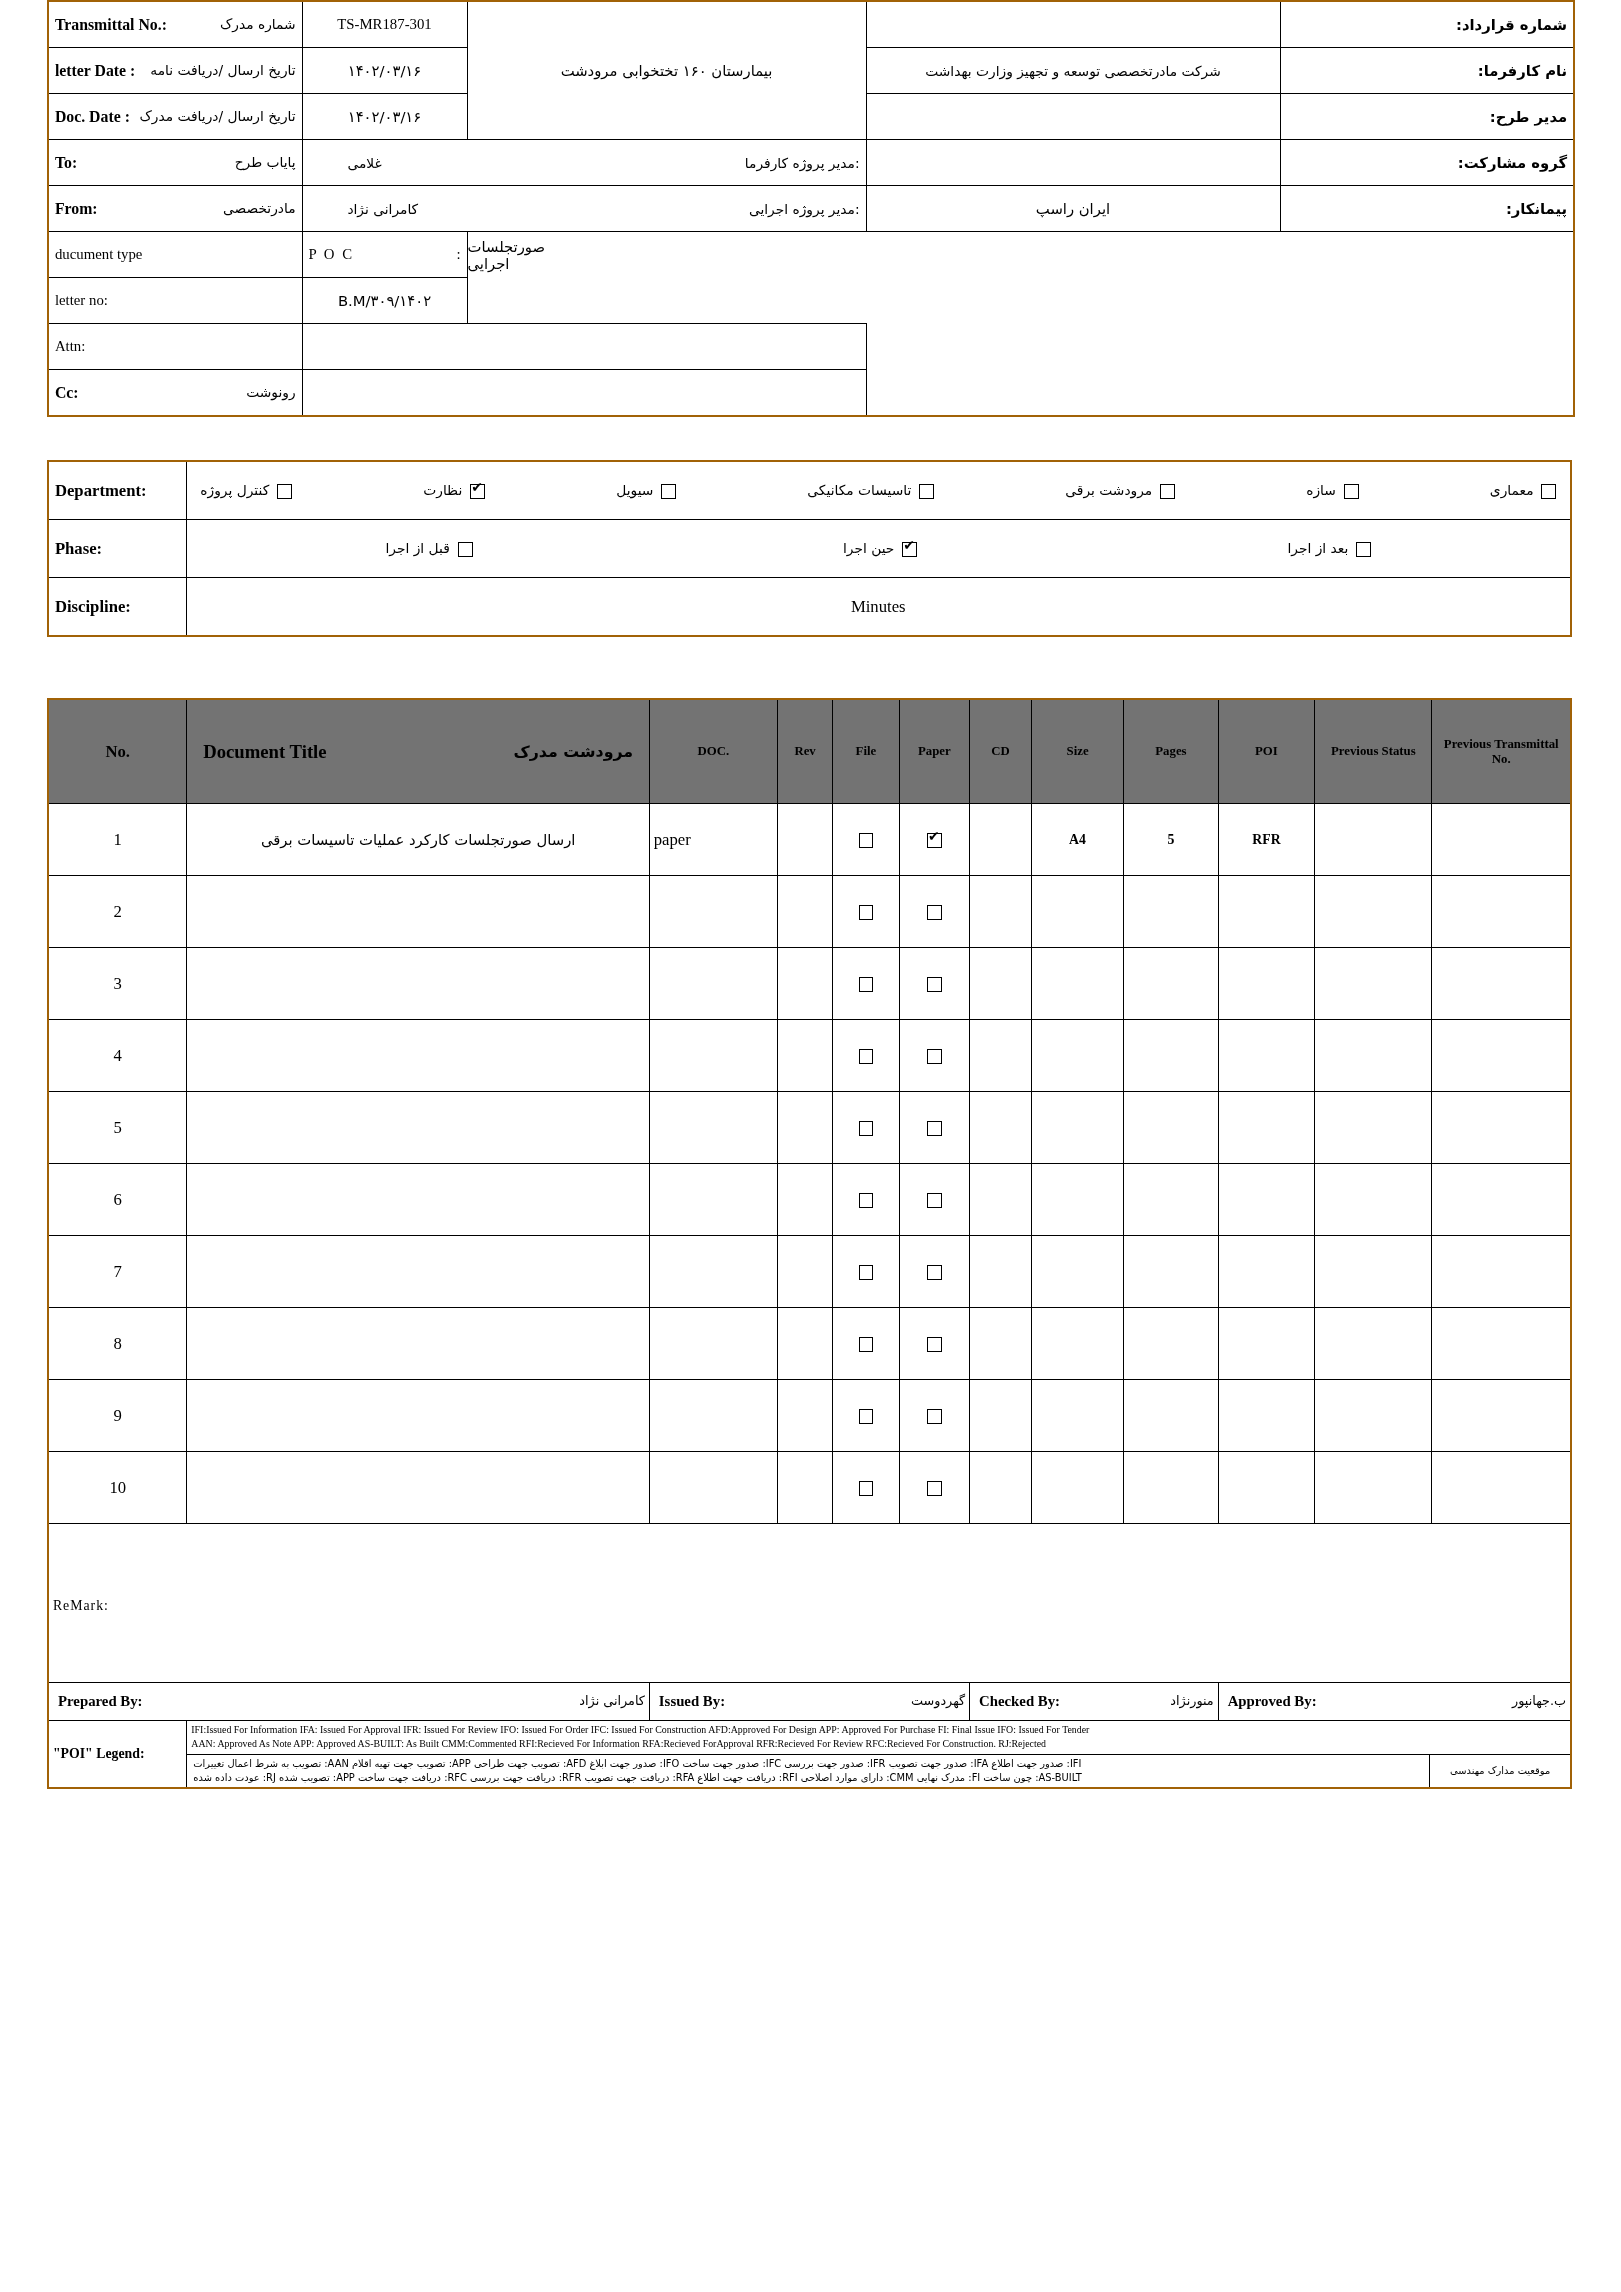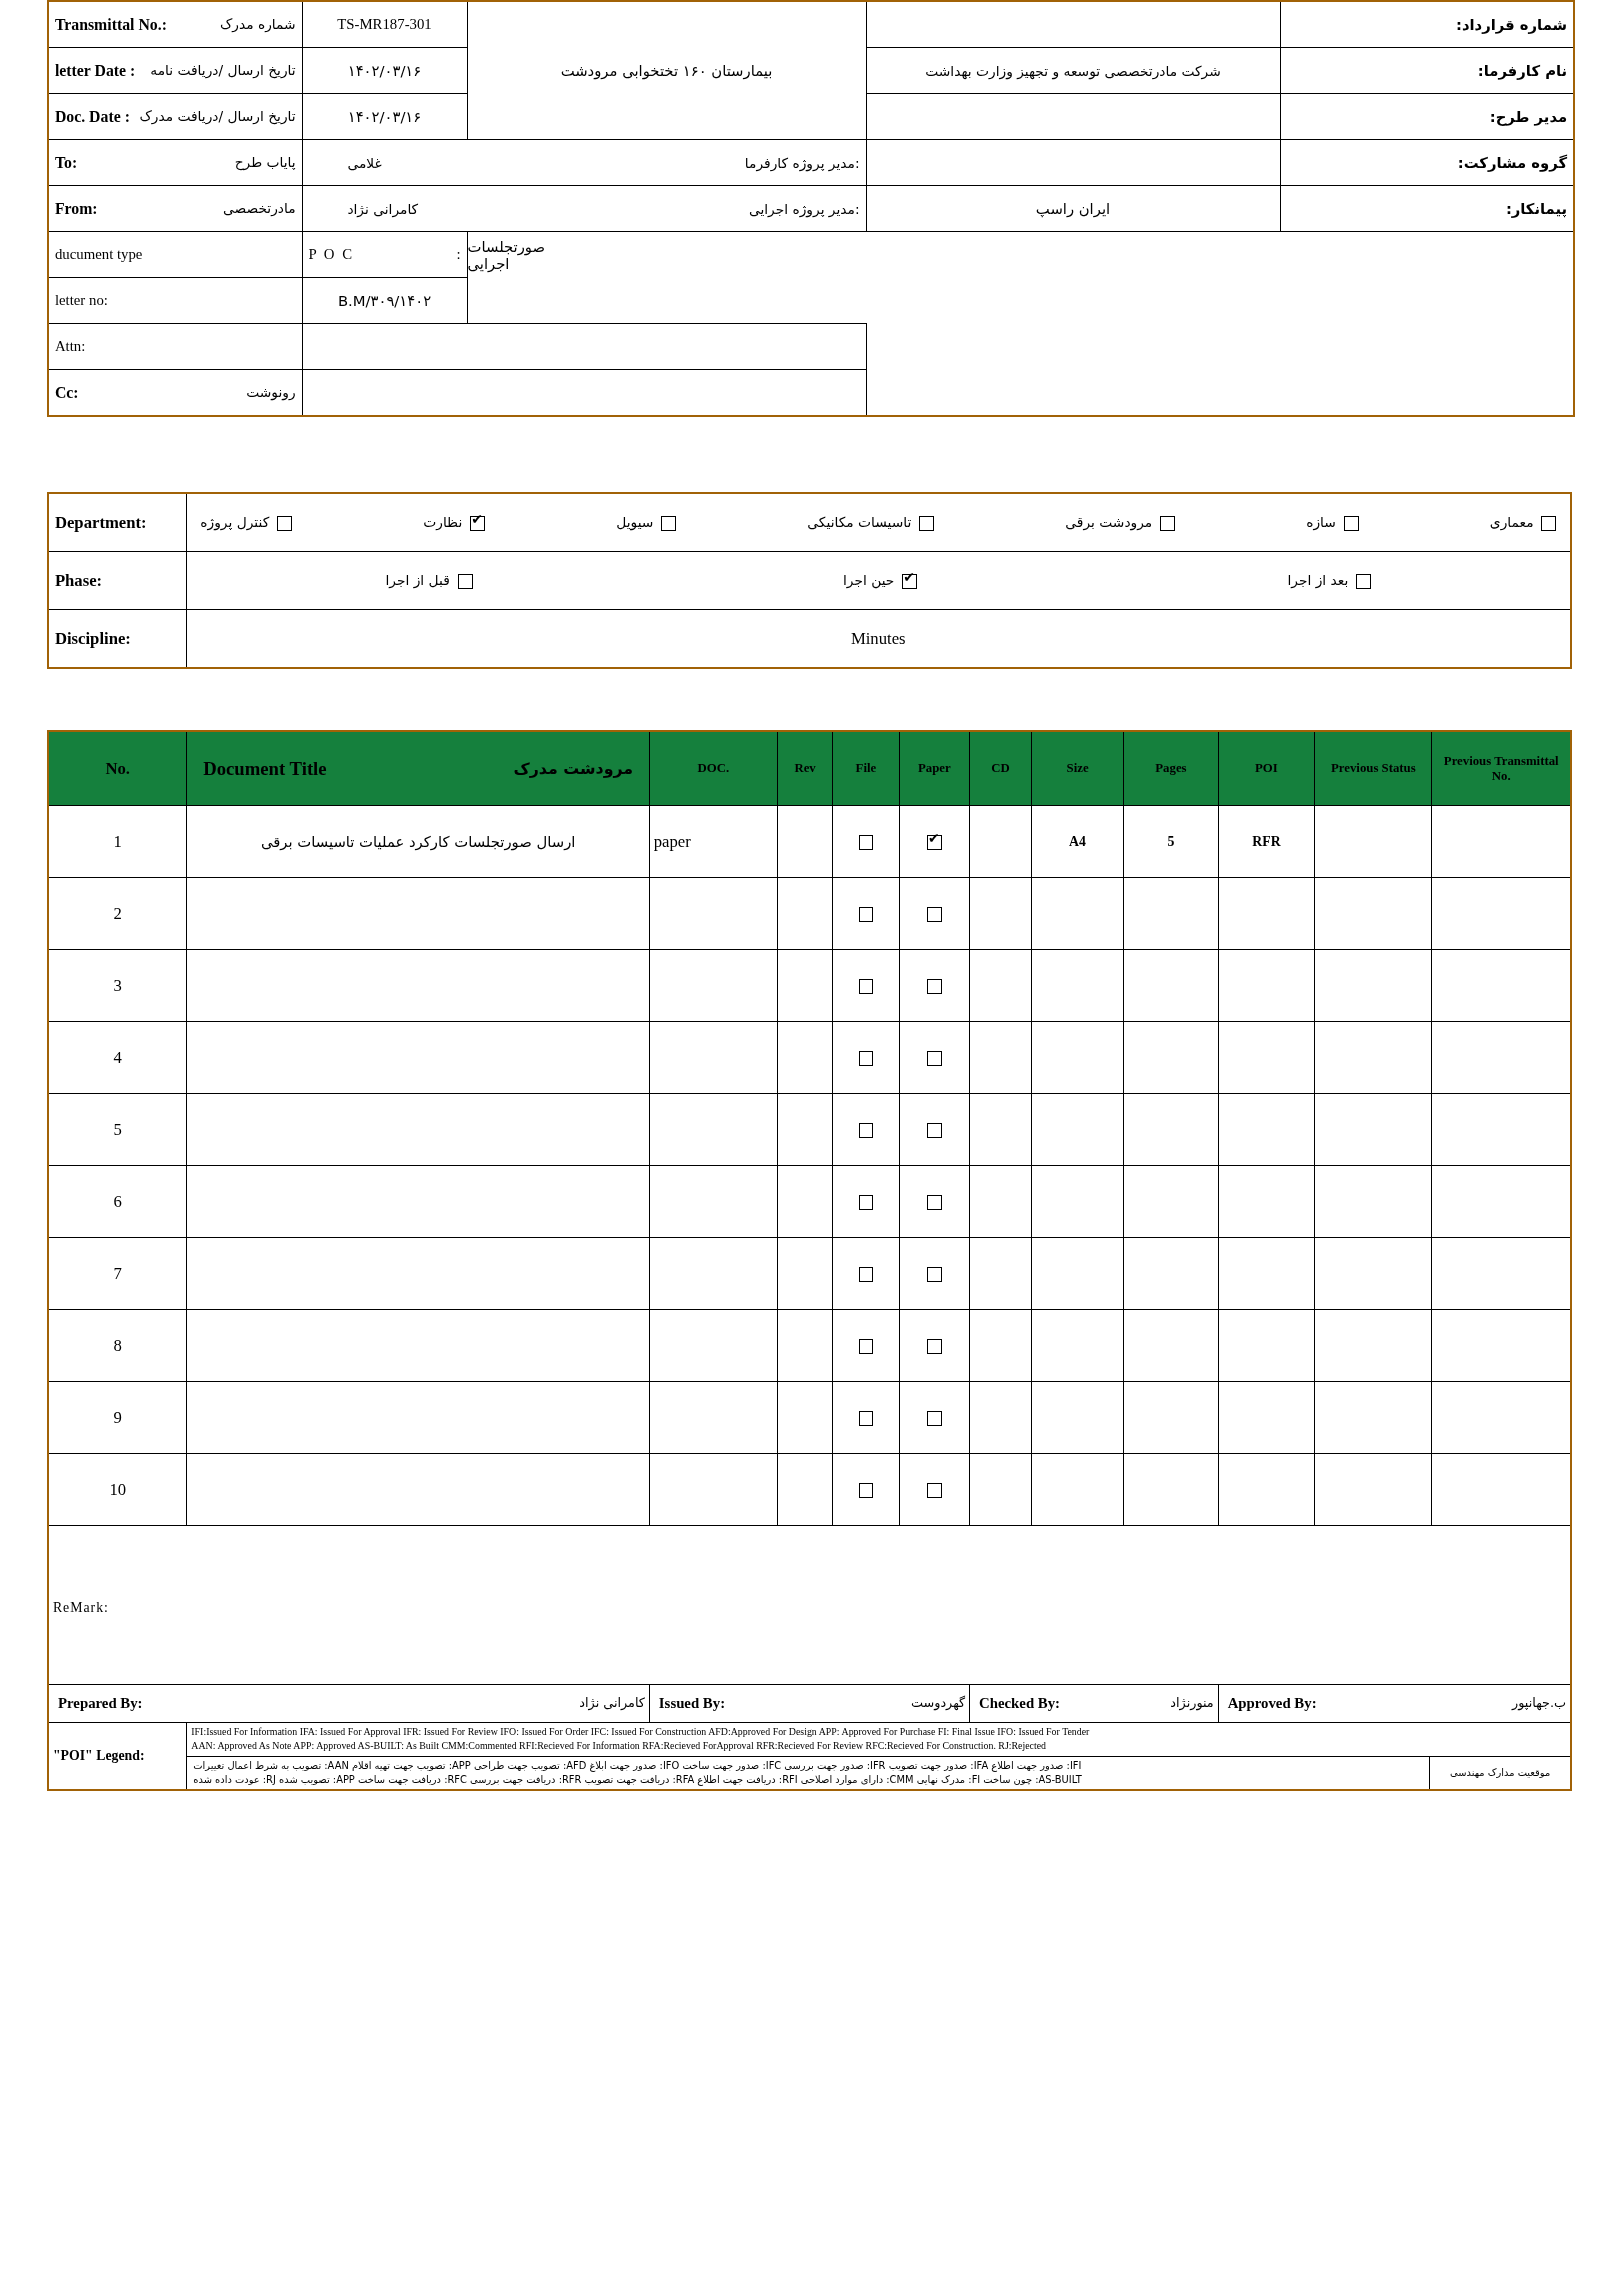--- a/index.html
+++ b/index.html
@@ -122,45 +122,45 @@
   }
   .optline{
     display:inline-block;
     white-space:nowrap;
     font-family:"DejaVu Sans",sans-serif;
     font-size:13.8px;
   }
   .optline .cb{margin-left:7.9px;}
 
   
-  .deptblk{margin-top:75px;}
+  .deptblk{margin-top:43px;}
   .deptblk td{height:51px;}
   .dept-opts{
     display:flex;
     justify-content:space-between;
     align-items:center;
     direction:rtl;
     padding:0 7.9px;
   }
   .phase-opts{
     display:flex;
     justify-content:space-around;
     align-items:center;
     direction:rtl;
     padding:0 7.9px;
   }
 
   
   .docblk{margin-top:61px;}
   .docblk th{
     border:1px solid #000;
-    background:#15803d;
+    background:#737373;
     font-size:12.8px;
     font-weight:bold;
-    padding:6px 2px;
+    padding:21px 2px;
     height:61px;
   }
   .docblk td{
     border:1px solid #000;
     height:67px;
     font-size:13.8px;
     padding:2px 3.9px;
   }
   .docblk .th-title{font-size:18.7px;font-family:"Liberation Serif",serif;}
   .docblk .th-fa{font-size:15.8px;font-family:"DejaVu Sans",sans-serif;}

